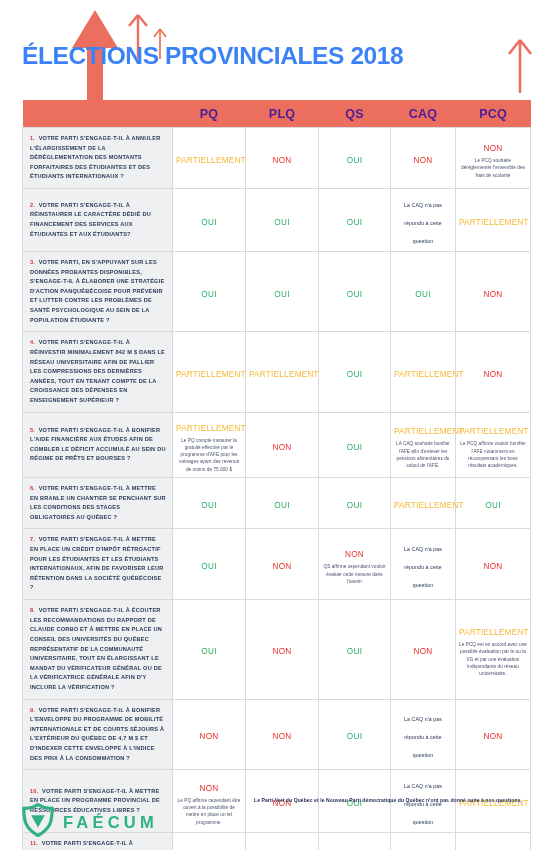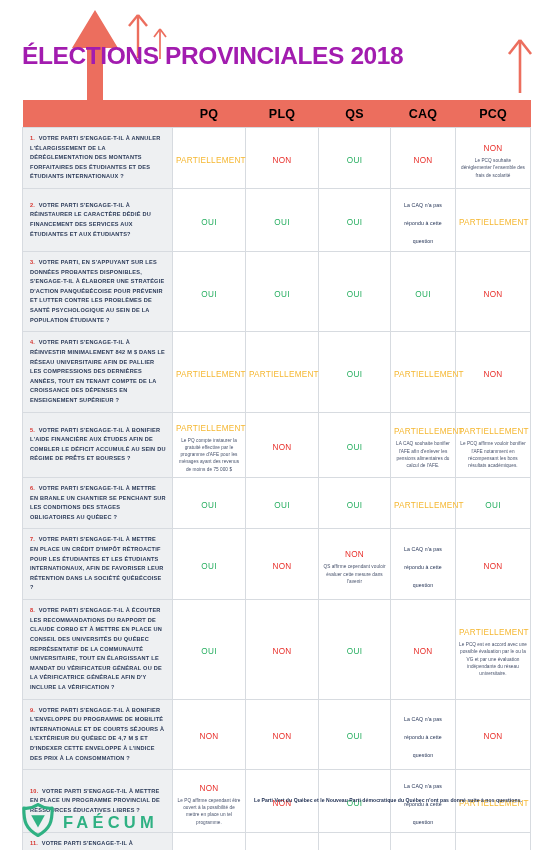--- a/index.html
+++ b/index.html
@@ -14,42 +14,42 @@
   .page{position:relative;width:550px;height:850px;}
 
   
   .arrow{position:absolute;}
   .arrow svg{display:block;}
 
   
   .header{position:absolute;left:22px;top:44px;}
   .title{
     font-size:24.5px;font-weight:bold;letter-spacing:-0.4px;
-    color:#a21caf;line-height:1;white-space:nowrap;margin:0;text-align:center;
+    color:#3b82f6;line-height:1;white-space:nowrap;margin:0;text-align:center;
   }
   .subtitle{
     font-size:14.5px;font-weight:bold;color:#1d2d50;
     margin:4px 0 0 0;line-height:1;
   }
 
   
   .table{
     position:absolute;left:22px;top:100px;width:508px;
     border-collapse:collapse;table-layout:fixed;
   }
   .table col.c-q   {width:150px;}
   .table col.c-pq  {width:73px;}
   .table col.c-plq {width:73px;}
   .table col.c-qs  {width:72px;}
   .table col.c-caq {width:65px;}
   .table col.c-pcq {width:75px;}
 
   thead th{
     background:#ec6e5e;
-    color:#000000;
+    color:#4c1d95;
     font-size:12.5px;
     font-weight:bold;
     height:27px;
     padding:0;
     text-align:center;
     letter-spacing:0.2px;
   }
   thead th.blank{background:#ec6e5e;}
 
   tbody td{

